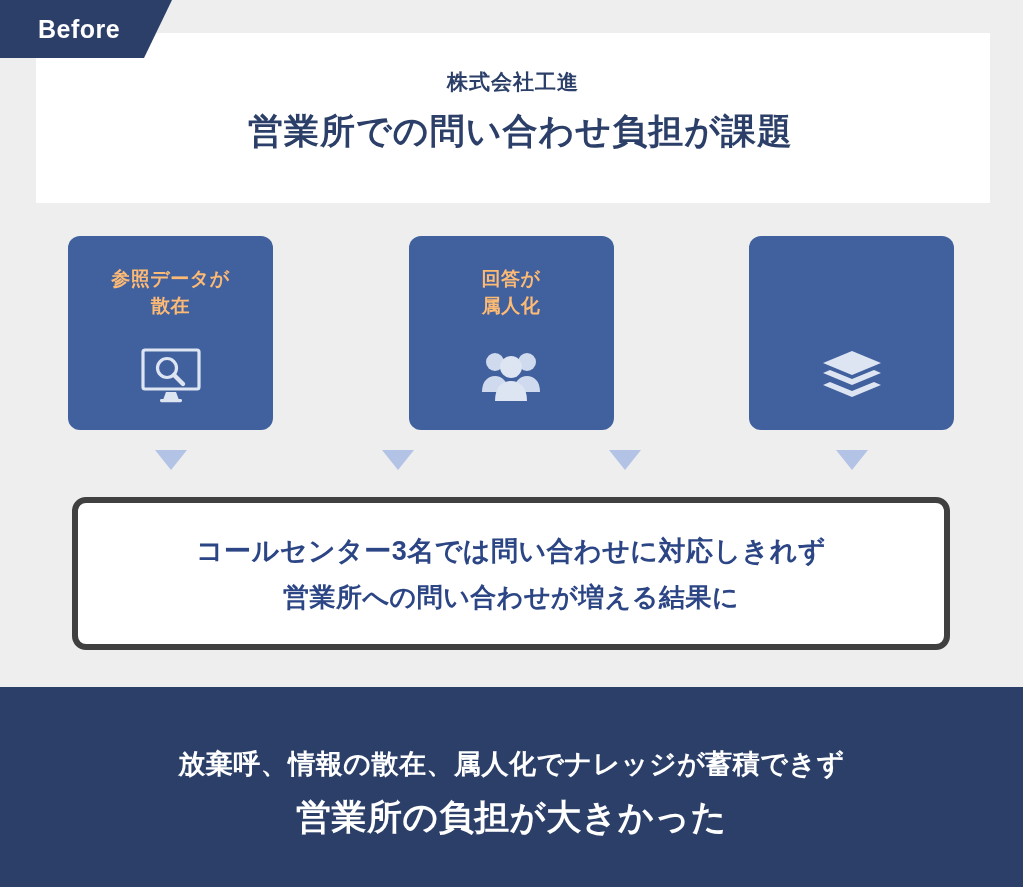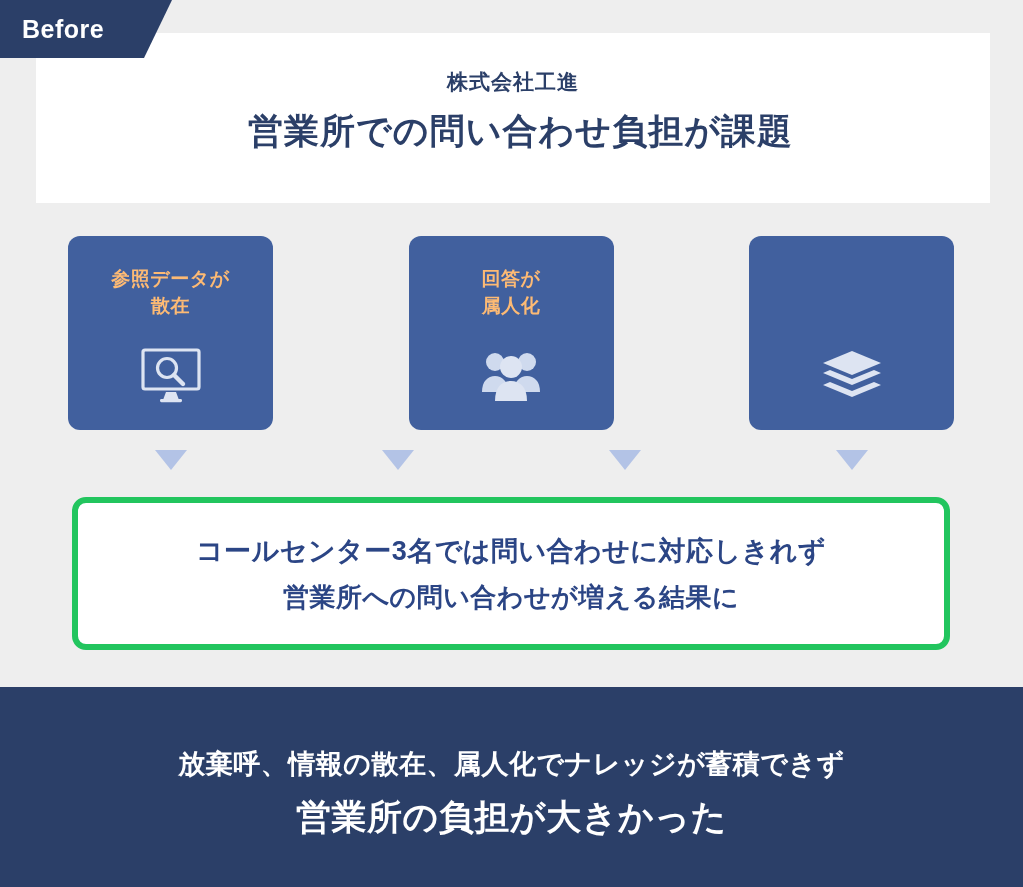--- a/index.html
+++ b/index.html
@@ -26,21 +26,21 @@
     clip-path: polygon(0 0, 172px 0, 144px 58px, 0 58px);
     display: flex;
     align-items: center;
     z-index: 5;
   }
   .ribbon-label {
     color: #ffffff;
     font-size: 25px;
     font-weight: bold;
     letter-spacing: 0.5px;
-    margin-left: 22px;
+    margin-left: 38px;
   }
 
   
   .header-band {
     position: absolute;
     left: 36px;
     top: 33px;
     width: 954px;
     height: 170px;
     background: #ffffff;
@@ -128,21 +128,21 @@
   }
 
   
   .callout {
     position: absolute;
     left: 72px;
     top: 497px;
     width: 878px;
     height: 153px;
     background: #ffffff;
-    border: 6px solid #22c55e;
+    border: 6px solid #404040;
     border-radius: 14px;
     box-sizing: border-box;
     display: flex;
     flex-direction: column;
     align-items: center;
     justify-content: center;
   }
   .callout-line1 {
     color: #2b4585;
     font-size: 27px;

